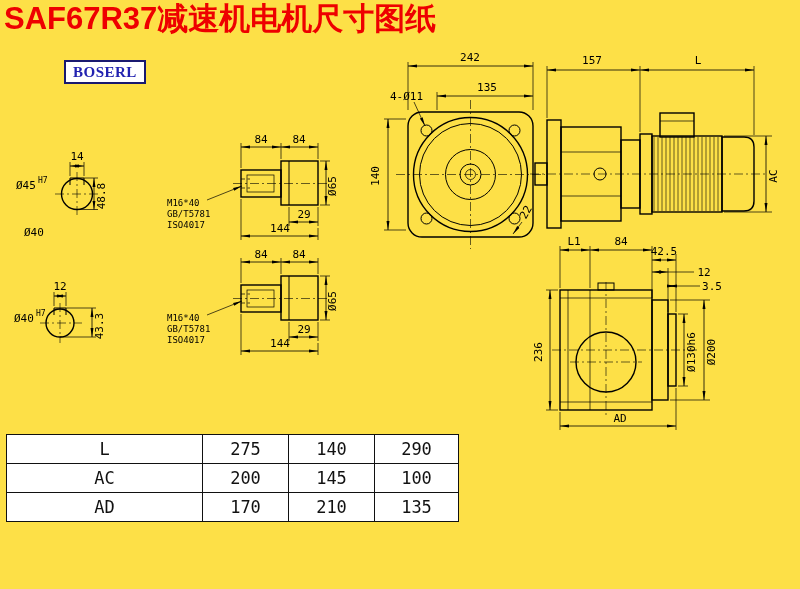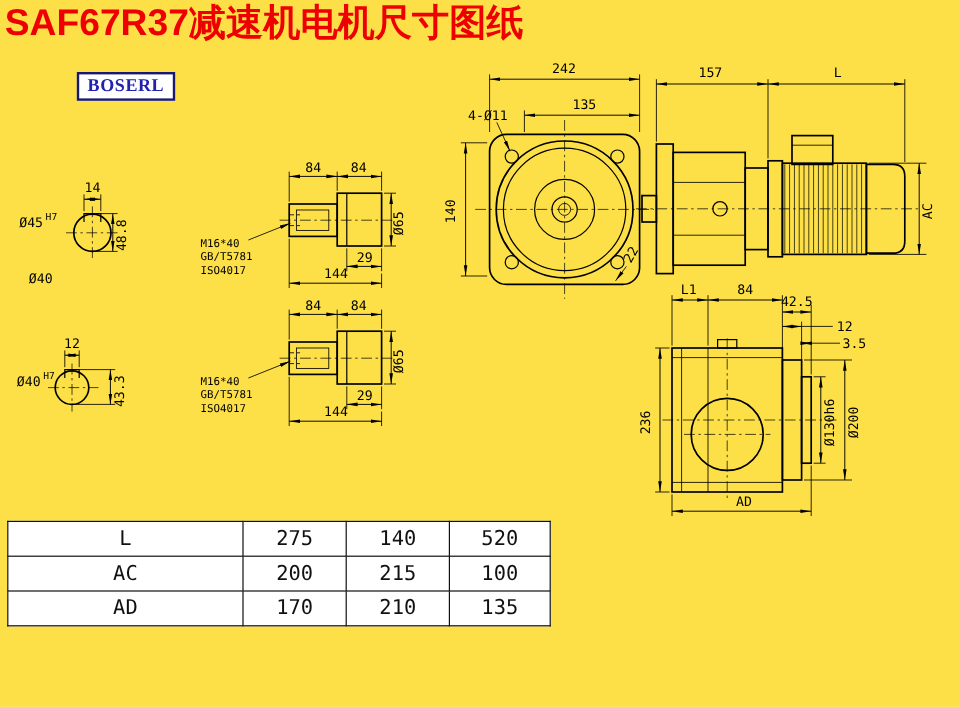--- a/index.html
+++ b/index.html
@@ -301,26 +301,26 @@
       <col style="width:196px">
         <col style="width:86px">
         <col style="width:86px">
         <col style="width:84px">
     </colgroup>
     <tbody>
       <tr class="row">
         <td>L</td>
         <td>275</td>
         <td>140</td>
-        <td>520</td>
+        <td>290</td>
       </tr>
       <tr class="row">
         <td>AC</td>
         <td>200</td>
-        <td>215</td>
+        <td>145</td>
         <td>100</td>
       </tr>
       <tr class="row">
         <td>AD</td>
         <td>170</td>
         <td>210</td>
         <td>135</td>
       </tr>
     </tbody>
   </table>

